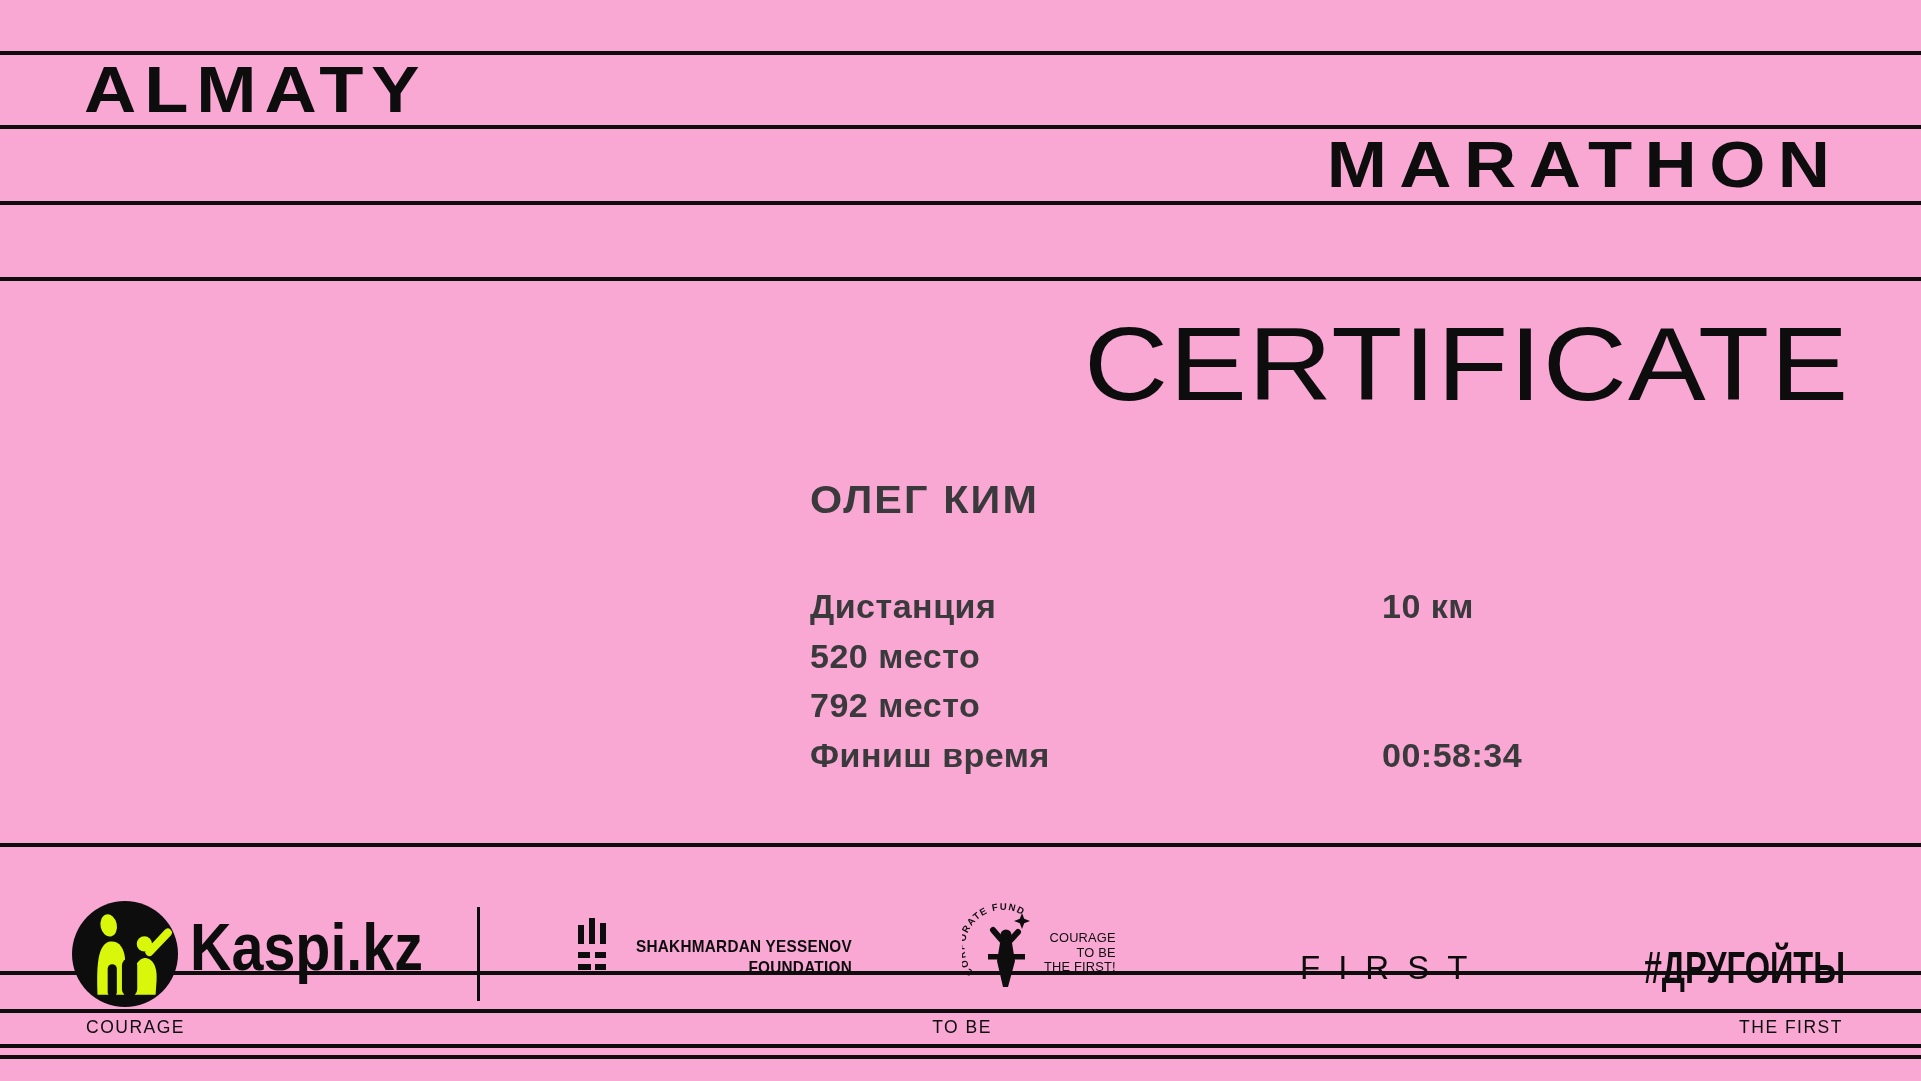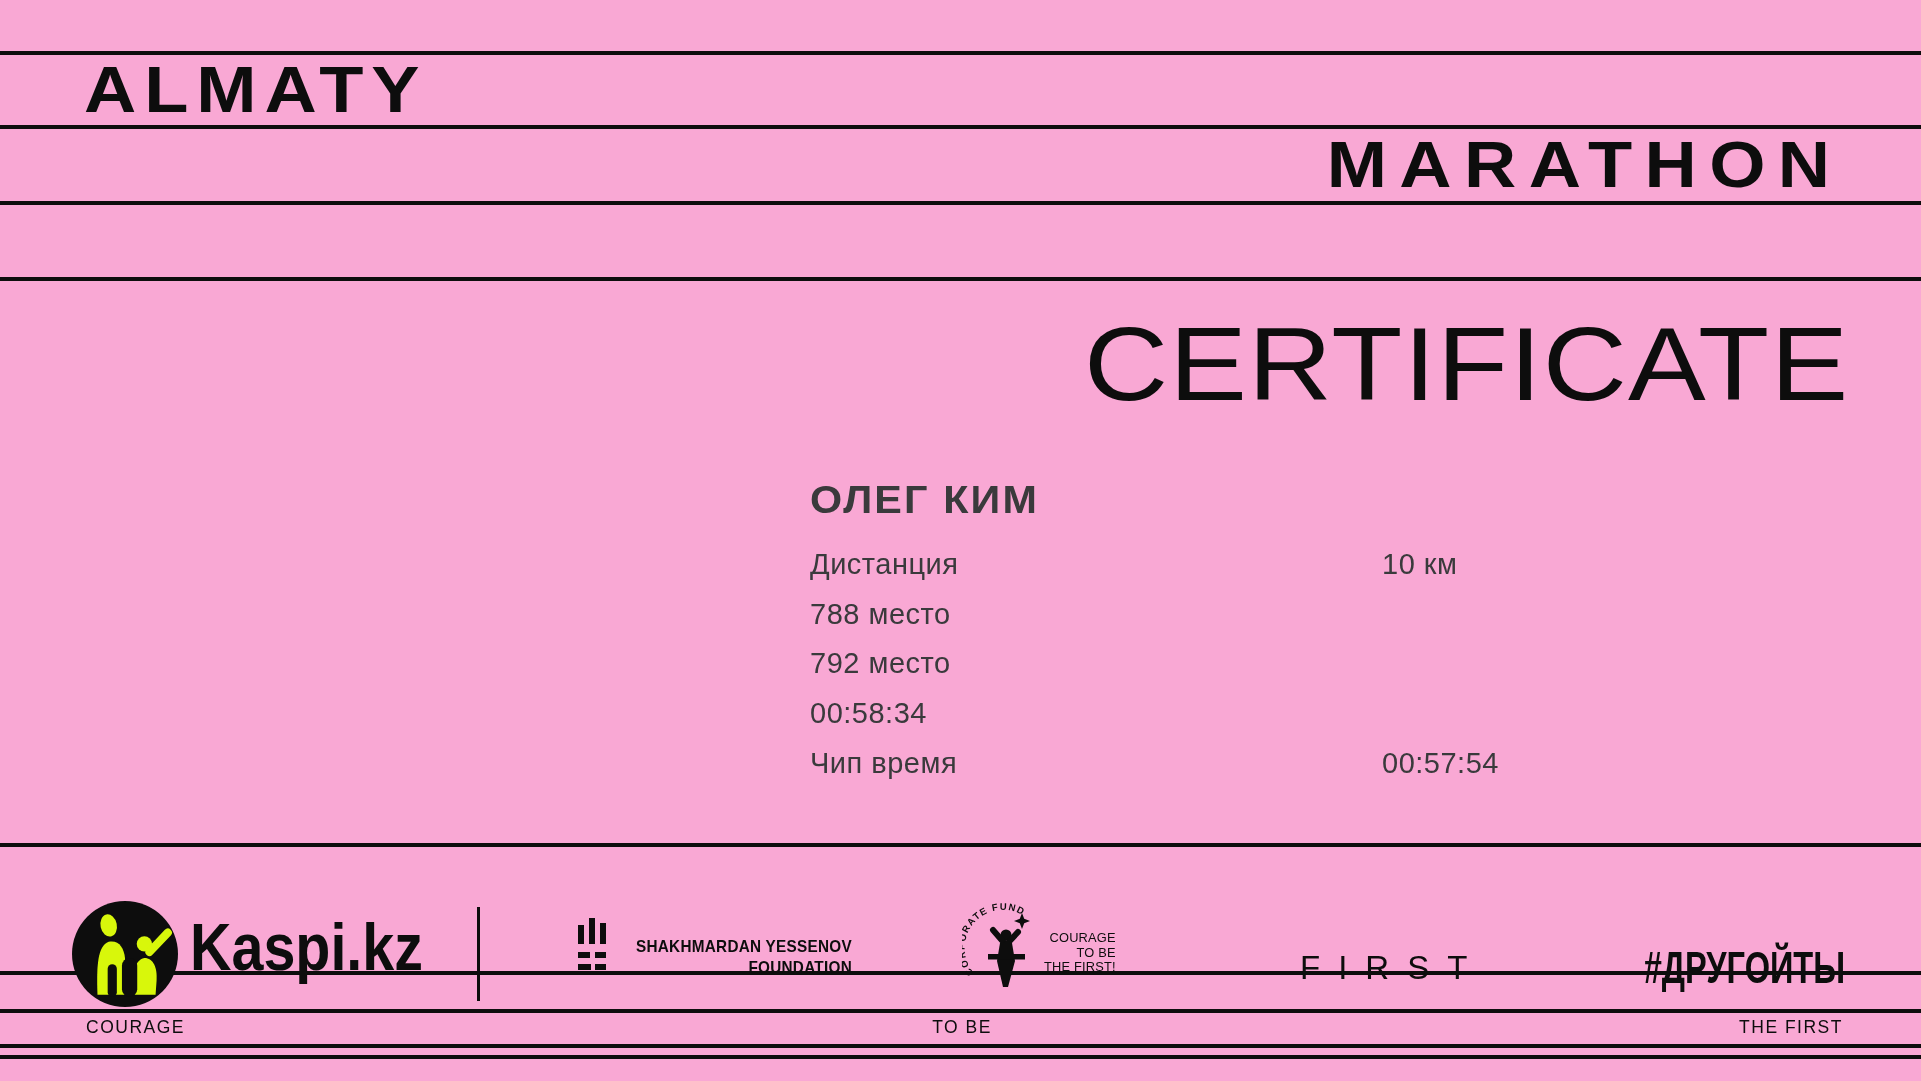--- a/index.html
+++ b/index.html
@@ -40,22 +40,22 @@
     position:absolute; right:72px; top:308px; line-height:1.08;
     font-size:104px; font-weight:400; letter-spacing:1px;
     transform:scaleX(1.12); transform-origin:right top; white-space:nowrap;
   }
   .athlete {
     position:absolute; left:810px; top:478px;
     font-size:39px; font-weight:700; color:#3a3a3c; letter-spacing:2px;
     transform:scaleX(1.06); transform-origin:left top; white-space:nowrap;
   }
   .results {
-    position:absolute; left:810px; top:540px; width:1045px;
-    color:#3a3a3c; font-size:29px; font-weight:400; letter-spacing:0.5px;
+    position:absolute; left:810px; top:582px; width:1045px;
+    color:#3a3a3c; font-size:34px; font-weight:700; letter-spacing:0.5px;
   }
   .result-row { display:flex; height:49.6px; align-items:center; }
   .result-label { width:572px; white-space:nowrap; }
   .result-value { white-space:nowrap; }
 
   .footer-band { position:absolute; left:0; top:893px; width:1921px; height:124px;text-align:right; }
   .kaspi-logo { position:absolute; left:72px; top:8px; }
   .kaspi-word {
     position:absolute; left:190px; top:0; height:108px; display:flex; align-items:center;
     font-size:66px; font-weight:700; letter-spacing:0px;
@@ -110,31 +110,28 @@
 
   <div class="title">CERTIFICATE</div>
   <div class="athlete">ОЛЕГ КИМ</div>
 
   <div class="results">
     <div class="result-row">
       <span class="result-label">Дистанция</span>
       <span class="result-value">10 км</span>
     </div>
     <div class="result-row">
-      <span class="result-value">788 место</span>
+      <span class="result-value">520 место</span>
     </div>
     <div class="result-row">
       <span class="result-value">792 место</span>
     </div>
     <div class="result-row">
+      <span class="result-label">Финиш время</span>
       <span class="result-value">00:58:34</span>
-    </div>
-    <div class="result-row">
-      <span class="result-label">Чип время</span>
-      <span class="result-value">00:57:54</span>
     </div>
   </div>
 
   <div class="footer-band">
 
     <svg class="kaspi-logo" width="106" height="106" viewBox="0 0 104 104">
       <circle cx="52" cy="52" r="52" fill="#0d0d0d"></circle>
       <ellipse cx="36" cy="24" rx="8" ry="11" fill="#d8f70b" transform="rotate(-12 36 24)"></ellipse>
       <path d="M25,92 C24,64 25,44 36,40 C46,38 51,46 52,56 L52,92 Z" fill="#d8f70b"></path>
       <rect x="35" y="62" width="9" height="32" rx="4.5" fill="#0d0d0d"></rect>

